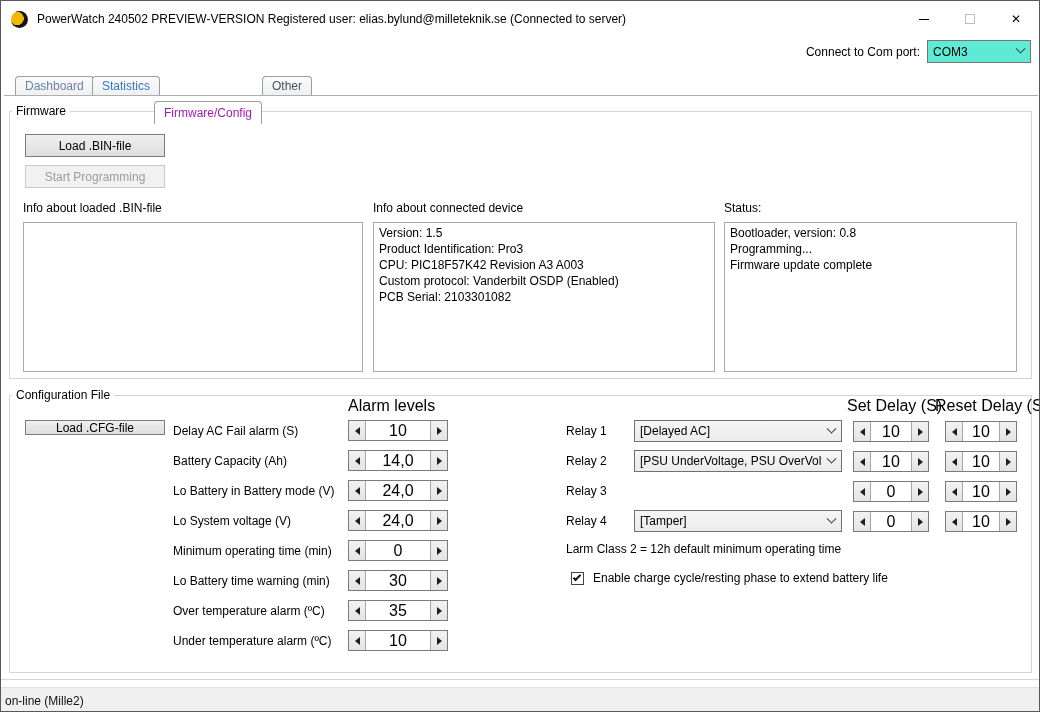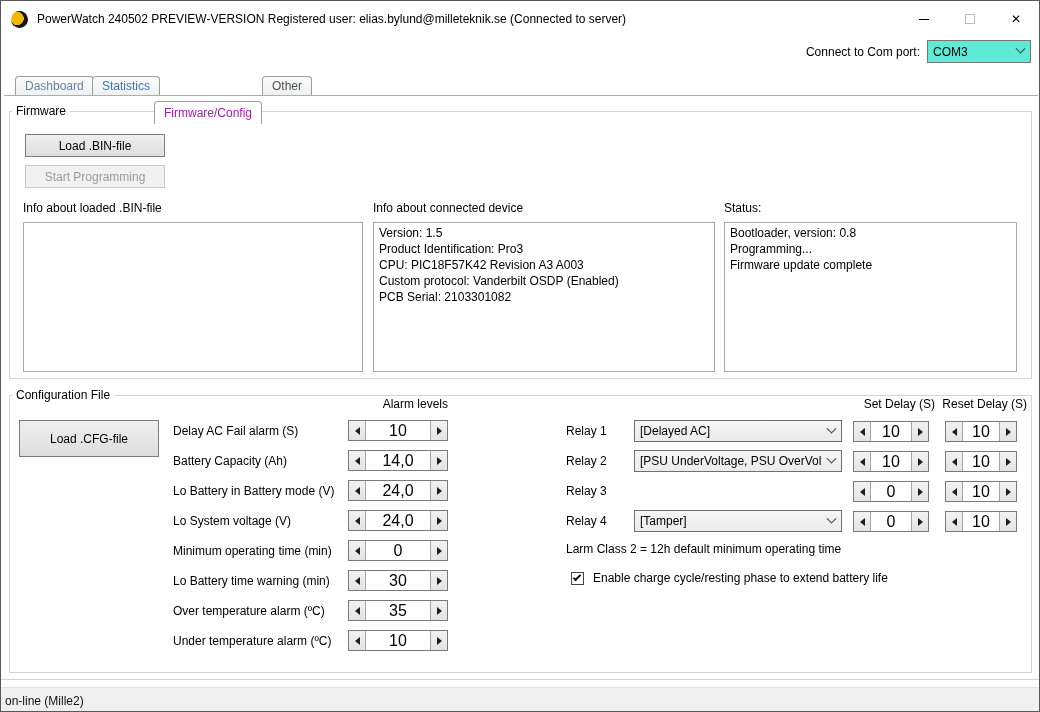--- a/index.html
+++ b/index.html
@@ -62,21 +62,21 @@
   .tri-r { border-top:4px solid transparent; border-bottom:4px solid transparent; border-left:5px solid #1e1e1e; }
 
   
   .checkbox { width:13px; height:13px; border:1px solid #444; background:#fff; position:relative; flex:0 0 auto; }
   .check { position:absolute; left:1px; top:2px; width:8px; height:4px; border-left:2px solid #101010; border-bottom:2px solid #101010; transform:rotate(-45deg); }
 
   
   .bottom-divider { position:absolute; top:678px; left:0; width:100%; border-top:1px solid #d4d4d4; }
   .statusbar { position:absolute; left:0; top:686px; width:100%; height:26px; background:#f0f0f0; border-top:1px solid #e2e2e2; display:flex; align-items:center; padding-left:4px; font-size:12px; color:#111; }
 
-  .col-header { position:absolute; font-size:12px; text-align:right; white-space:nowrap; }
+  .col-header { position:absolute; font-size:16px; text-align:left; white-space:nowrap; }
 </style>
 </head>
 <body>
 
 <div id="window">
 
   <div class="titlebar">
     <span class="logo"></span>
     <span class="title-text">PowerWatch 240502 PREVIEW-VERSION Registered user: elias.bylund@milleteknik.se (Connected to server)</span>
     <div class="win-controls">
@@ -125,21 +125,21 @@
 
   <span class="label abs" style="left:723px; top:200px">Status:</span>
   <div class="textbox" style="left:723px; top:221px; width:293px; height:150px">Bootloader, version: 0.8
 Programming...
 Firmware update complete</div>
 
   <div class="groupbox" style="left:8px; top:394px; width:1023px; height:278px">
     <span class="legend">Configuration File</span>
   </div>
 
-  <div class="btn" style="left:18px; top:419px; width:140px; height:37px">Load .CFG-file</div>
+  <div class="btn" style="left:24px; top:419px; width:140px; height:15px">Load .CFG-file</div>
 
   <div class="col-header" style="left:347px; top:396px; width:100px">Alarm levels</div>
   <div class="col-header" style="left:846px; top:396px; width:88px">Set Delay (S)</div>
   <div class="col-header" style="left:934px; top:396px; width:92px">Reset Delay (S)</div>
 
   <span class="label abs" style="left:172px; top:423px">Delay AC Fail alarm (S)</span>
   <div class="spinner" style="left:347px; top:419px; width:100px">
     <div class="spin-btn l">
         <i class="tri tri-l"></i>
       </div>

